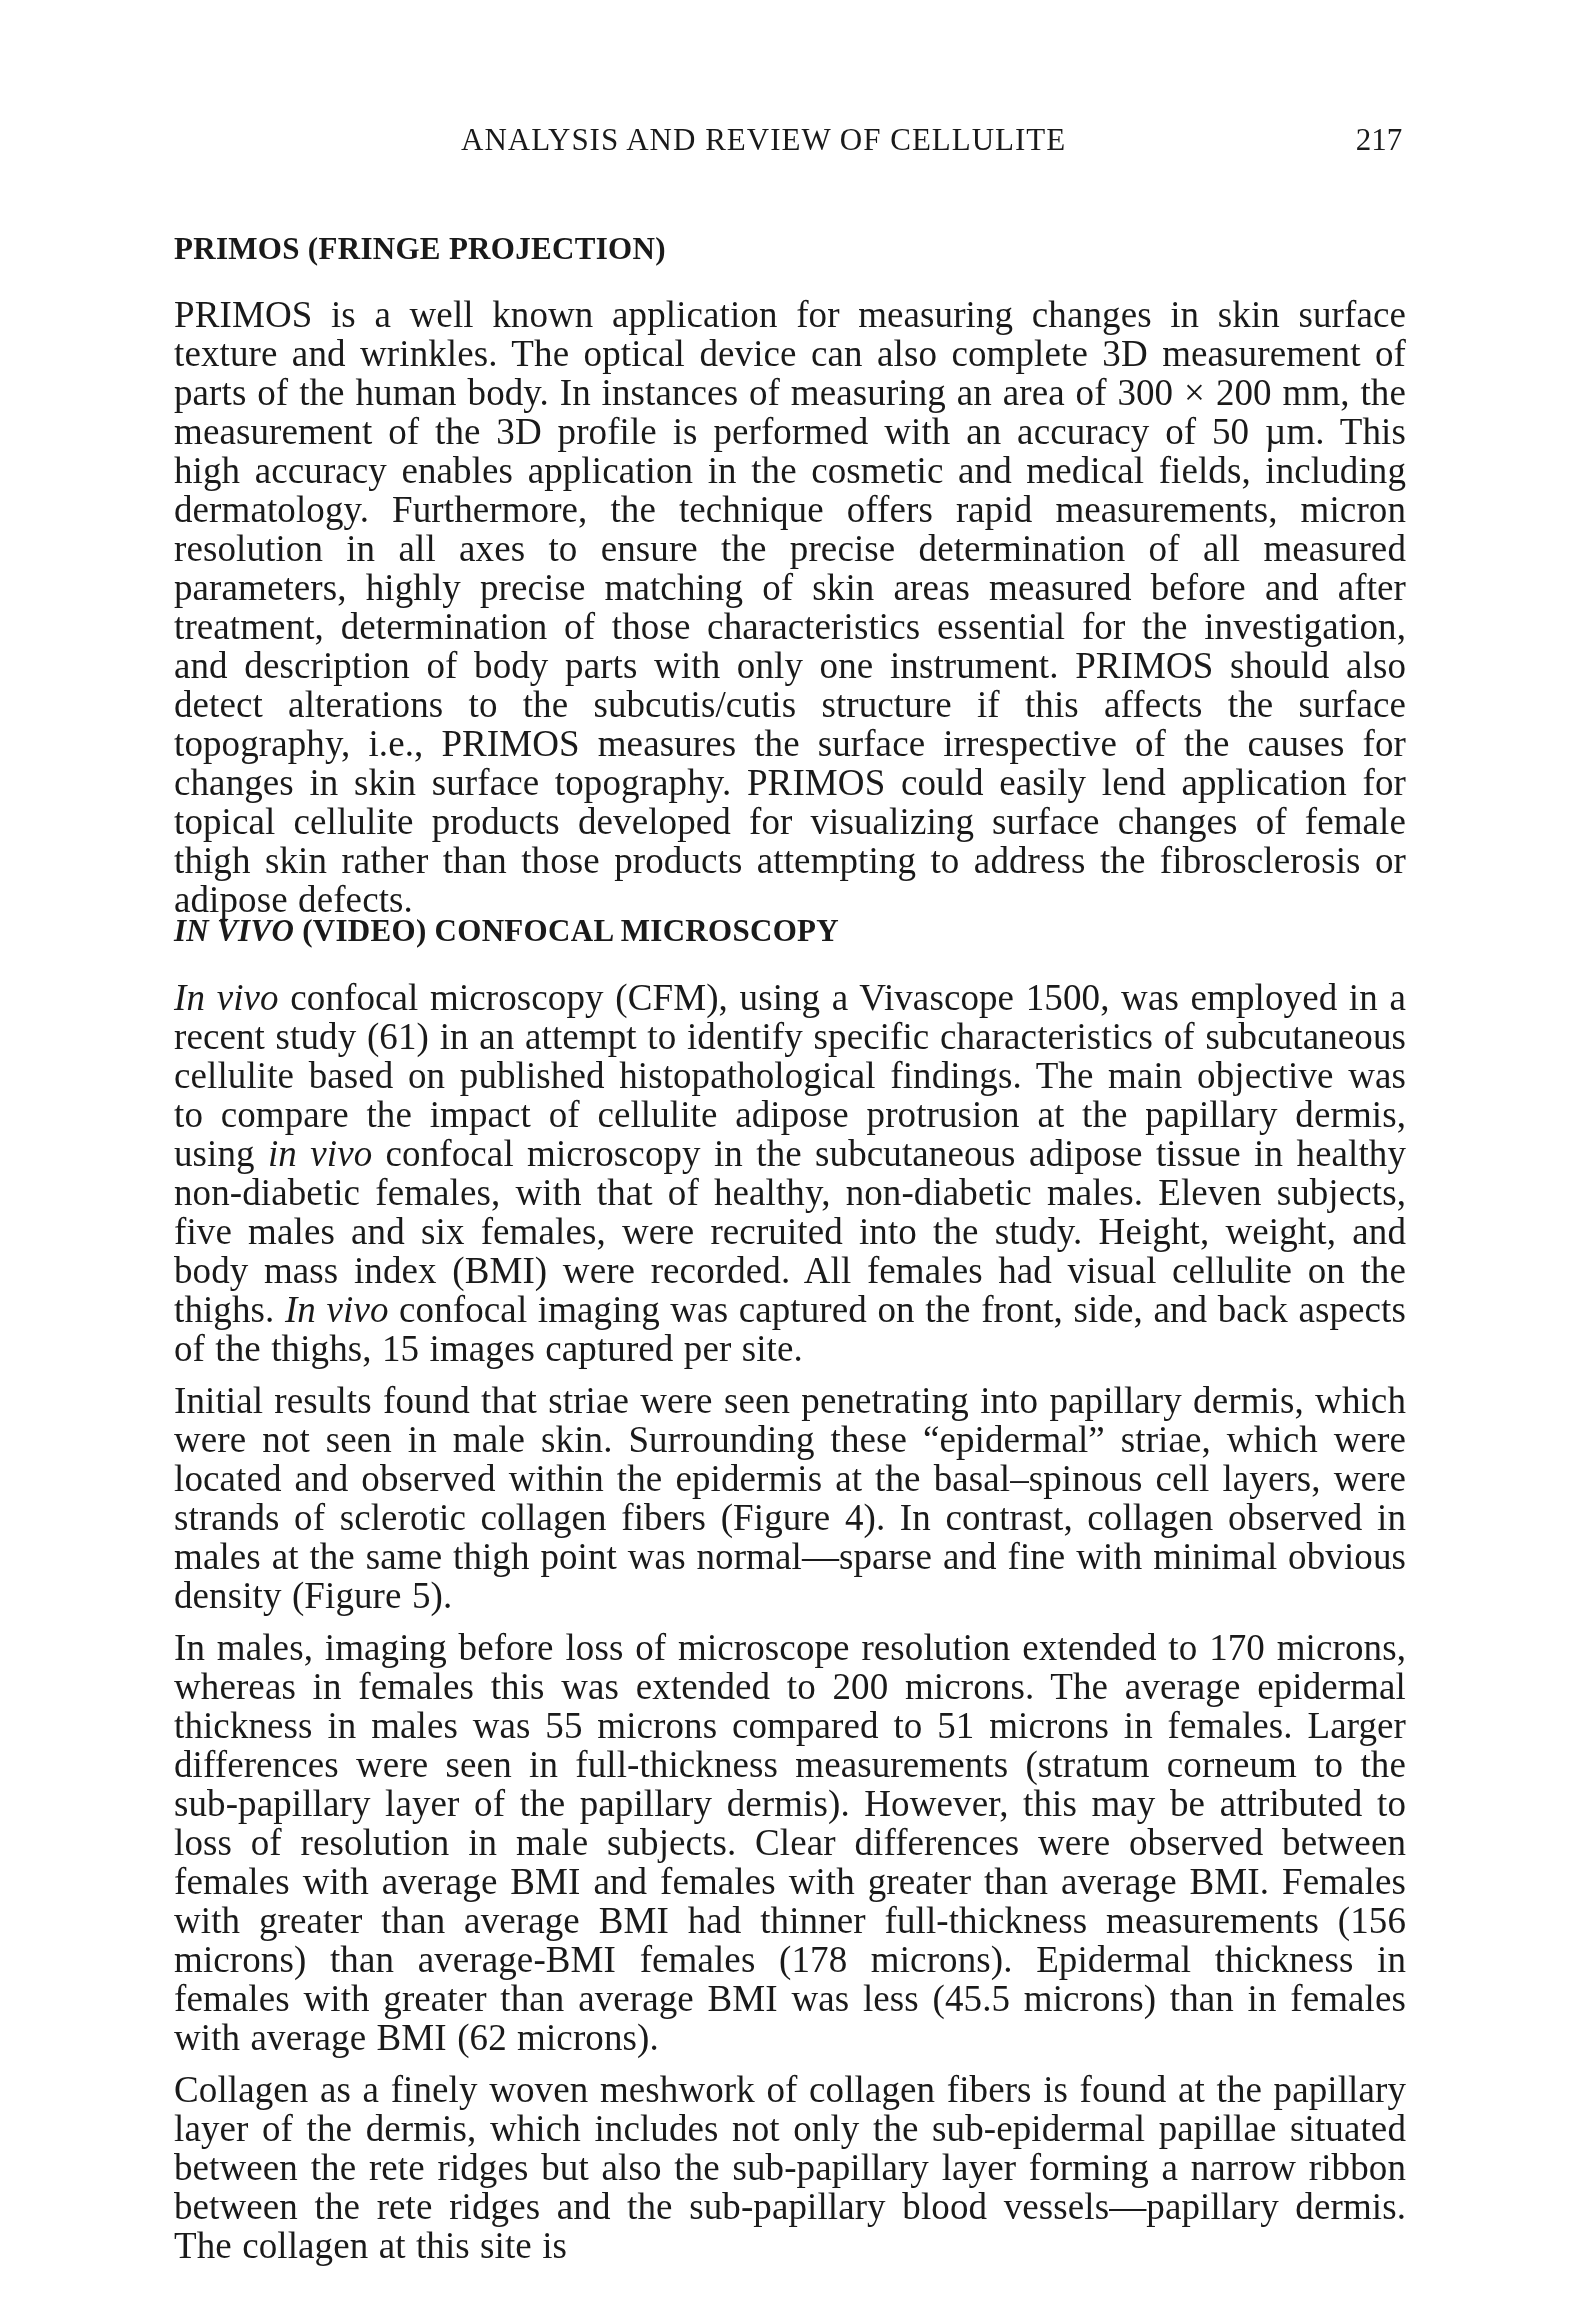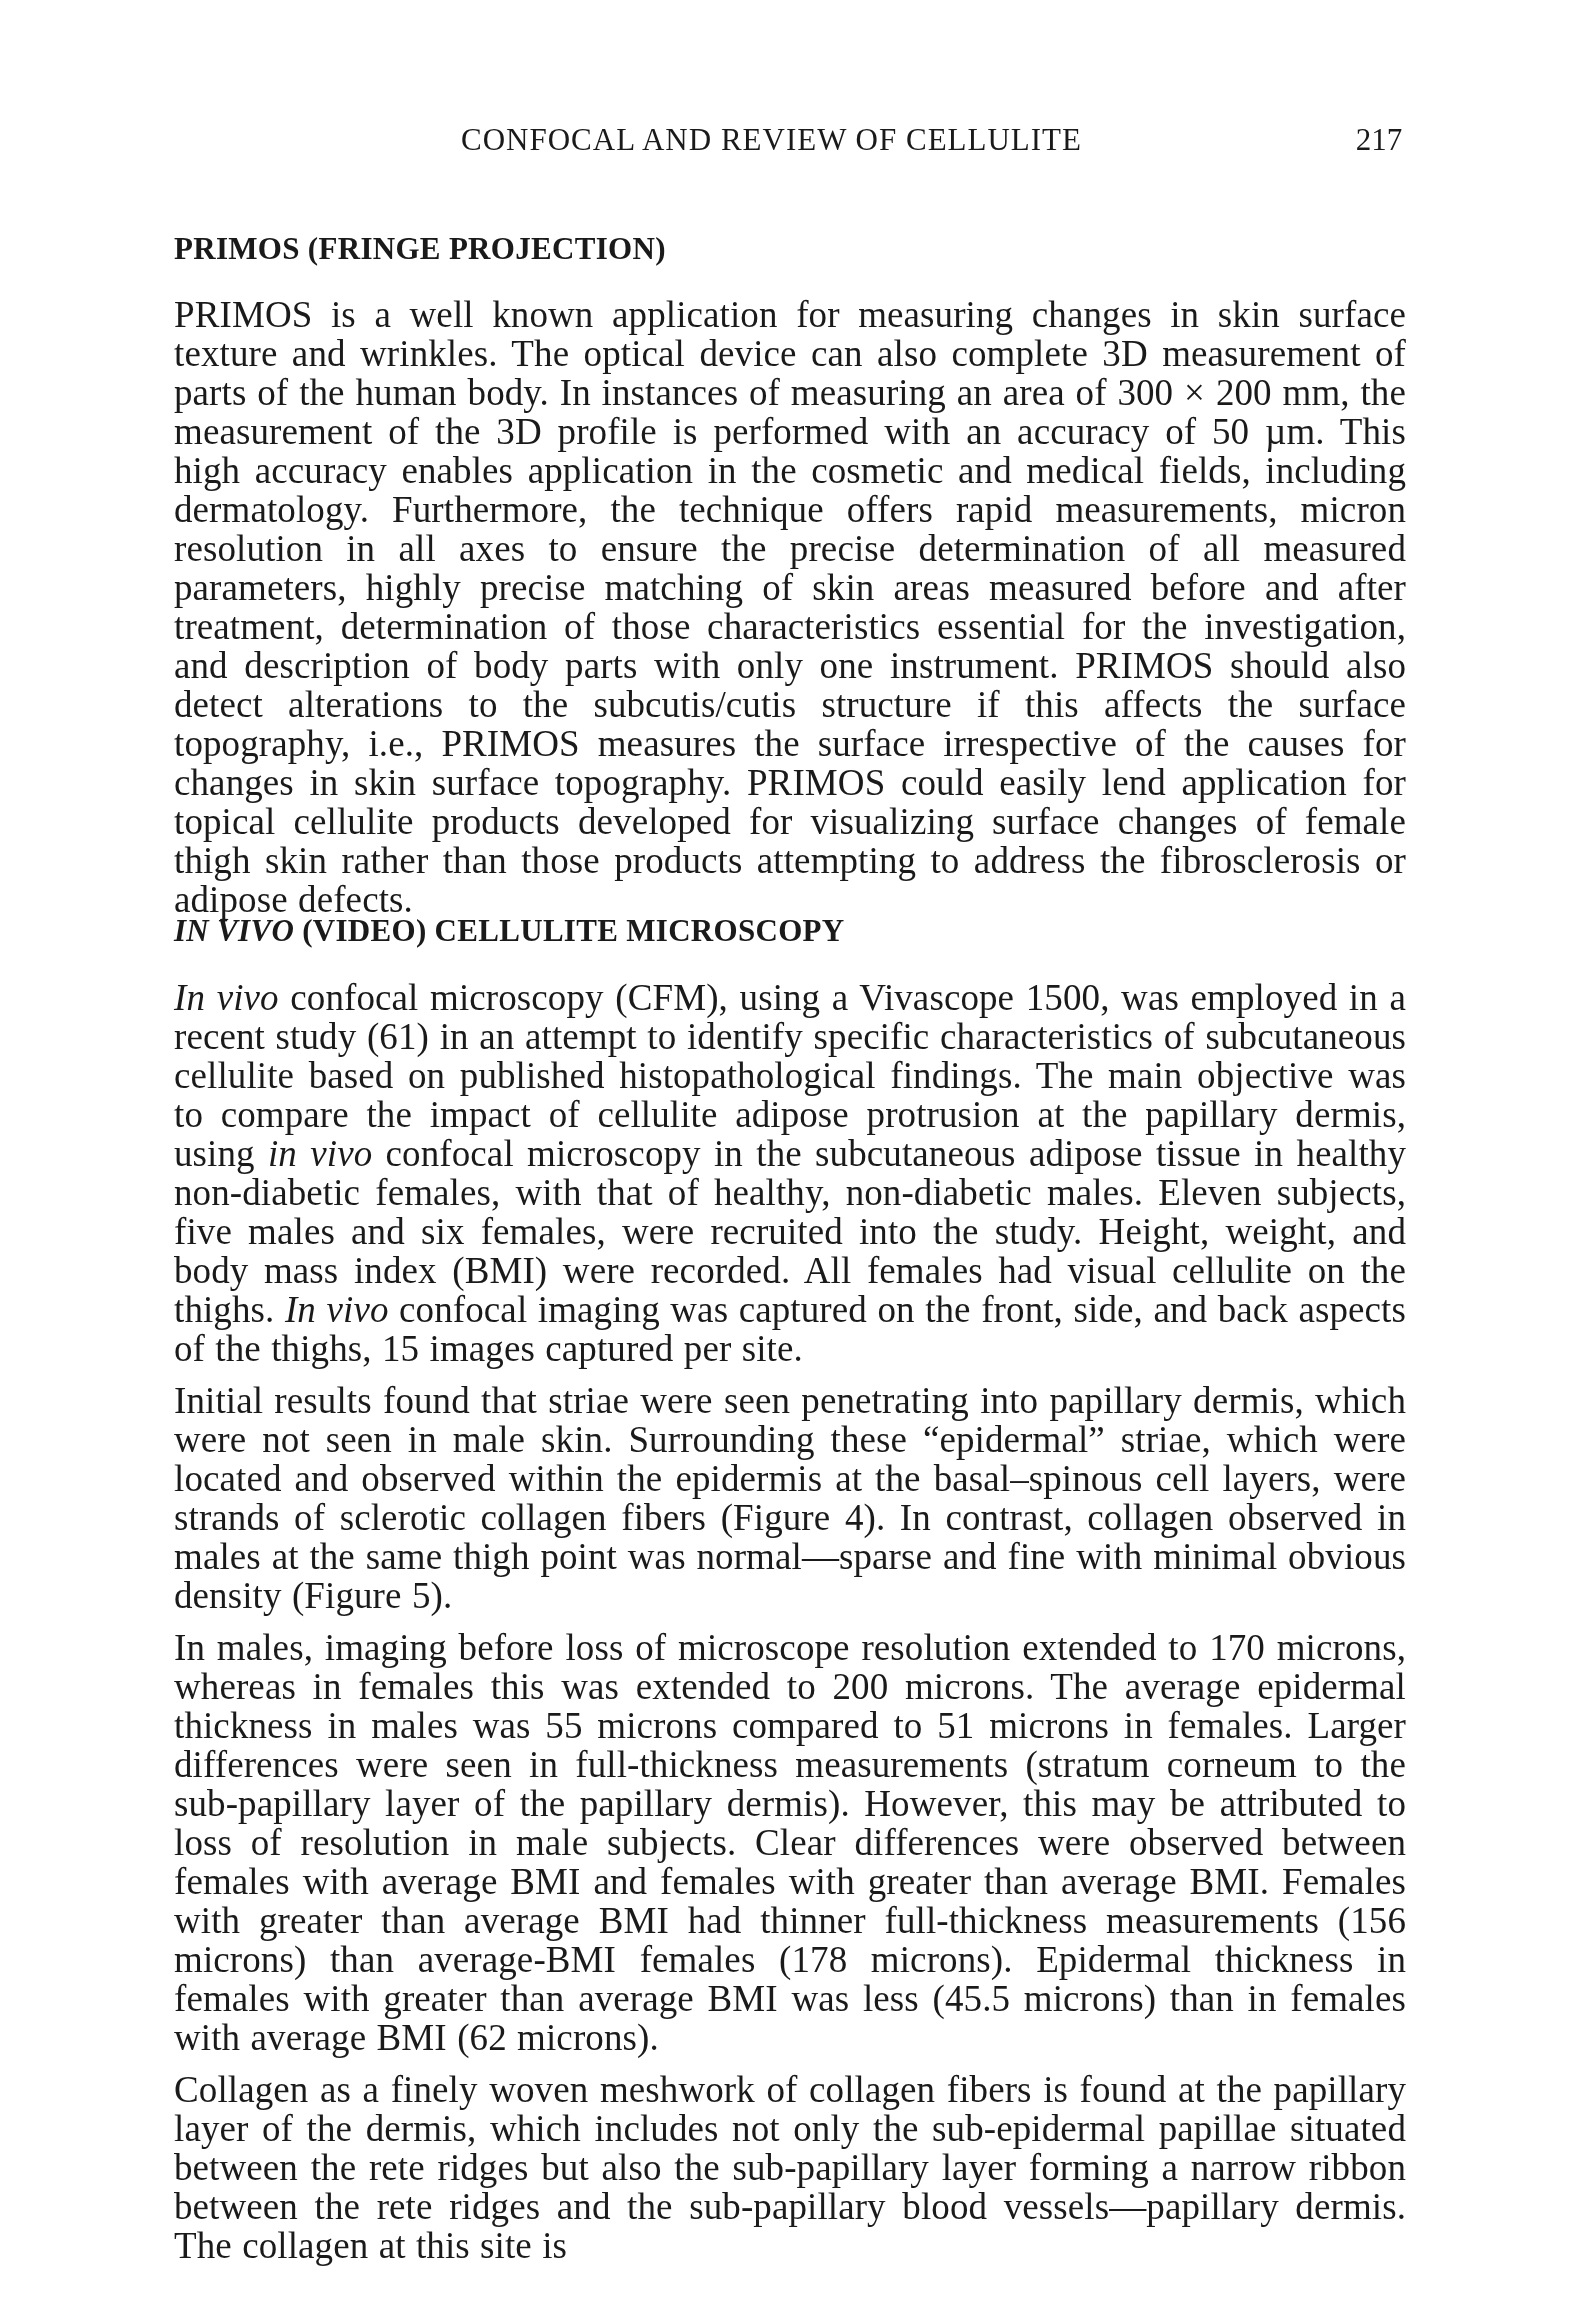--- a/index.html
+++ b/index.html
@@ -20,31 +20,31 @@
   #sec1 .section-heading { margin-bottom: 31px; }
   #sec2 { top: 917px; }
   #sec2 .section-heading { margin-bottom: 32px; }
 </style>
 </head>
 <body>
 
 <div class="page">
 
   <div class="running-head">
-    <span class="running-title">CONFOCAL AND REVIEW OF CELLULITE</span>
+    <span class="running-title">ANALYSIS AND REVIEW OF CELLULITE</span>
     <span class="page-number">217</span>
   </div>
 
   <div class="section" id="sec1">
     <h3 class="section-heading">PRIMOS (FRINGE PROJECTION)</h3>
     <p class="body">PRIMOS is a well known application for measuring changes in skin surface texture and wrinkles. The optical device can also complete 3D measurement of parts of the human body. In instances of measuring an area of 300 × 200 mm, the measurement of the 3D profile is performed with an accuracy of 50 µm. This high accuracy enables application in the cosmetic and medical fields, including dermatology. Furthermore, the technique offers rapid measurements, micron resolution in all axes to ensure the precise determination of all measured parameters, highly precise matching of skin areas measured before and after treatment, determination of those characteristics essential for the investigation, and description of body parts with only one instrument. PRIMOS should also detect alterations to the subcutis/cutis structure if this affects the surface topography, i.e., PRIMOS measures the surface irrespective of the causes for changes in skin surface topography. PRIMOS could easily lend application for topical cellulite products developed for visualizing surface changes of female thigh skin rather than those products attempting to address the fibrosclerosis or adipose defects.</p>
   </div>
 
   <div class="section" id="sec2">
-    <h3 class="section-heading"><i>IN VIVO</i><span> (VIDEO) CELLULITE MICROSCOPY</span></h3>
+    <h3 class="section-heading"><i>IN VIVO</i><span> (VIDEO) CONFOCAL MICROSCOPY</span></h3>
     <p class="body"><i>In vivo</i><span> confocal microscopy (CFM), using a Vivascope 1500, was employed in a recent study (61) in an attempt to identify specific characteristics of subcutaneous cellulite based on published histopathological findings. The main objective was to compare the impact of cellulite adipose protrusion at the papillary dermis, using </span><i>in vivo</i><span> confocal microscopy in the subcutaneous adipose tissue in healthy non-diabetic females, with that of healthy, non-diabetic males. Eleven subjects, five males and six females, were recruited into the study. Height, weight, and body mass index (BMI) were recorded. All females had visual cellulite on the thighs. </span><i>In vivo</i><span> confocal imaging was captured on the front, side, and back aspects of the thighs, 15 images captured per site.</span></p>
     <p class="body">Initial results found that striae were seen penetrating into papillary dermis, which were not seen in male skin. Surrounding these “epidermal” striae, which were located and observed within the epidermis at the basal–spinous cell layers, were strands of sclerotic collagen fibers (Figure 4). In contrast, collagen observed in males at the same thigh point was normal—sparse and fine with minimal obvious density (Figure 5).</p>
     <p class="body">In males, imaging before loss of microscope resolution extended to 170 microns, whereas in females this was extended to 200 microns. The average epidermal thickness in males was 55 microns compared to 51 microns in females. Larger differences were seen in full-thickness measurements (stratum corneum to the sub-papillary layer of the papillary dermis). However, this may be attributed to loss of resolution in male subjects. Clear differences were observed between females with average BMI and females with greater than average BMI. Females with greater than average BMI had thinner full-thickness measurements (156 microns) than average-BMI females (178 microns). Epidermal thickness in females with greater than average BMI was less (45.5 microns) than in females with average BMI (62 microns).</p>
     <p class="body">Collagen as a finely woven meshwork of collagen fibers is found at the papillary layer of the dermis, which includes not only the sub-epidermal papillae situated between the rete ridges but also the sub-papillary layer forming a narrow ribbon between the rete ridges and the sub-papillary blood vessels—papillary dermis. The collagen at this site is</p>
   </div>
 
 </div>
 
 
 </body></html>

